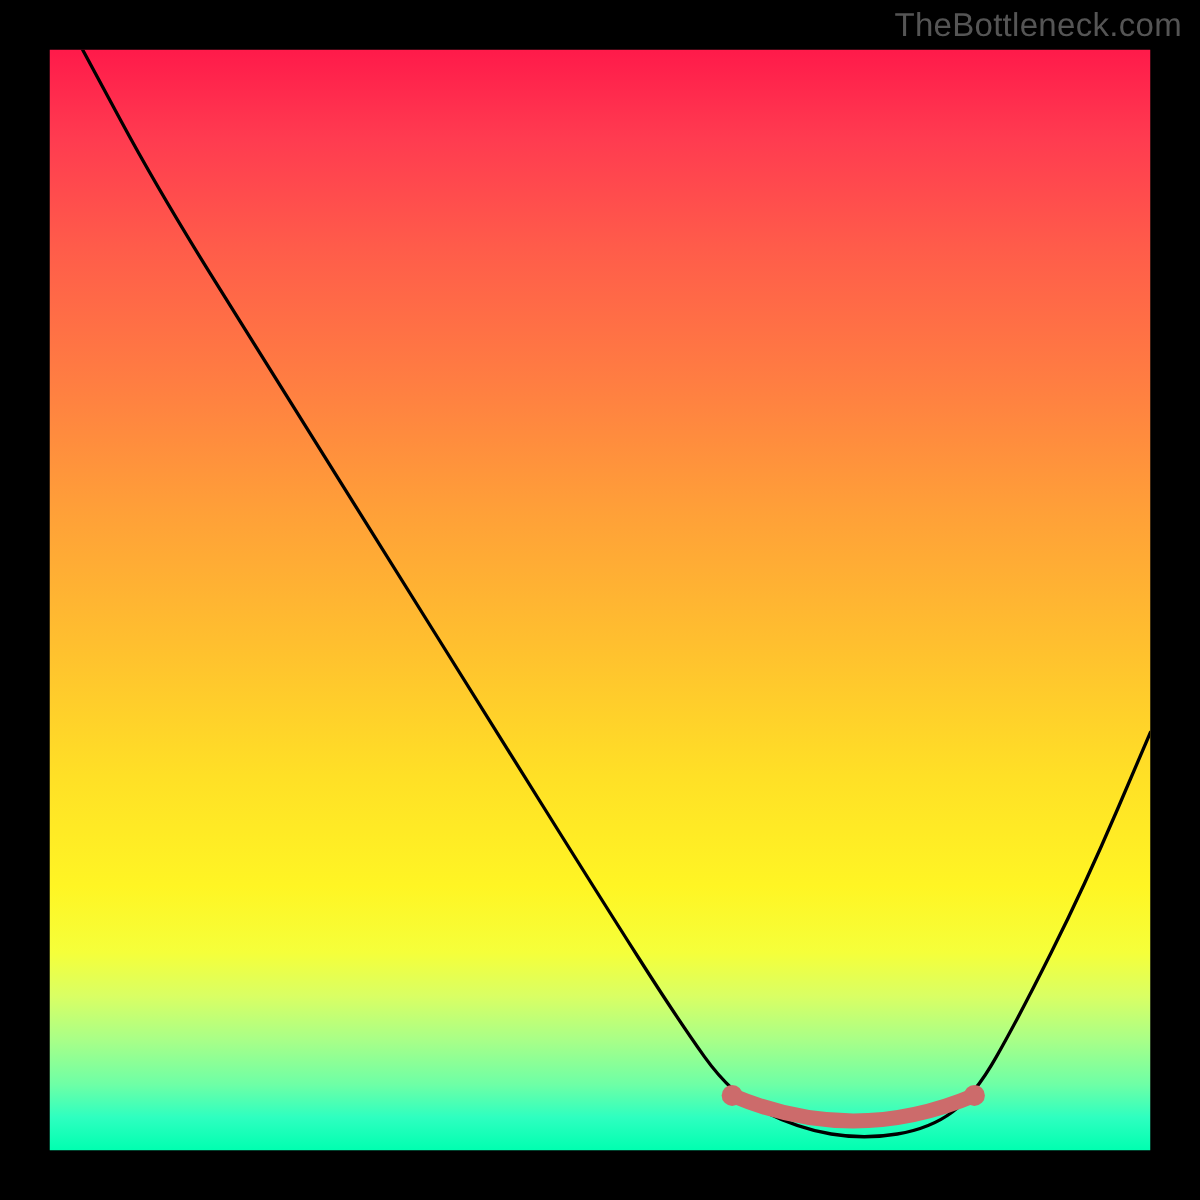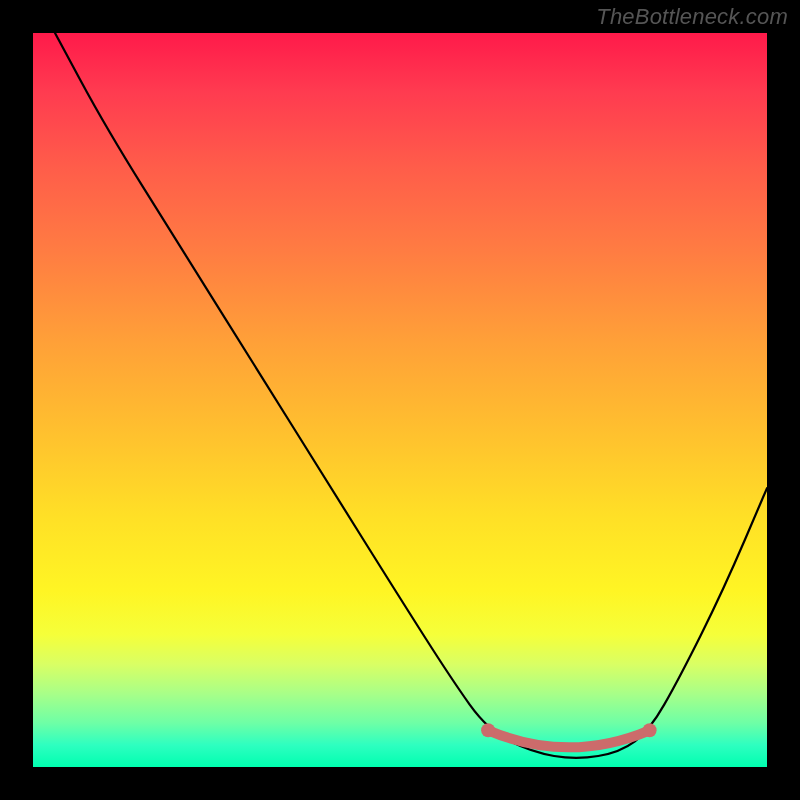--- a/index.html
+++ b/index.html
@@ -18,21 +18,20 @@
   }
   .watermark {
     position: absolute;
     top: 4px;
     right: 12px;
     color: #555;
     font-size: 22px;
     font-weight: 500;
     z-index: 20;
     letter-spacing: 0.2px;
-    font-style: italic;
   }
   .plot-area {
     position: absolute;
     left: 33px;
     top: 33px;
     width: 734px;
     height: 734px;
     overflow: hidden;
   }
   .gradient {

